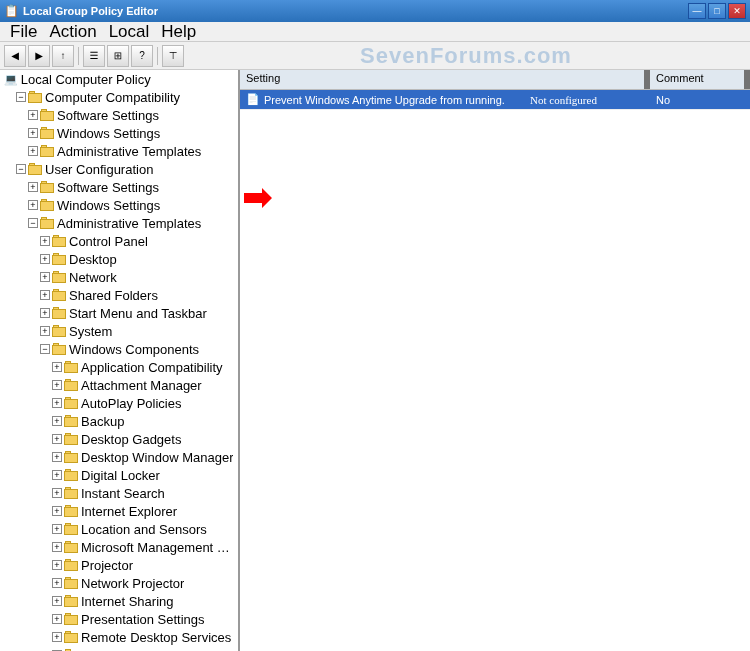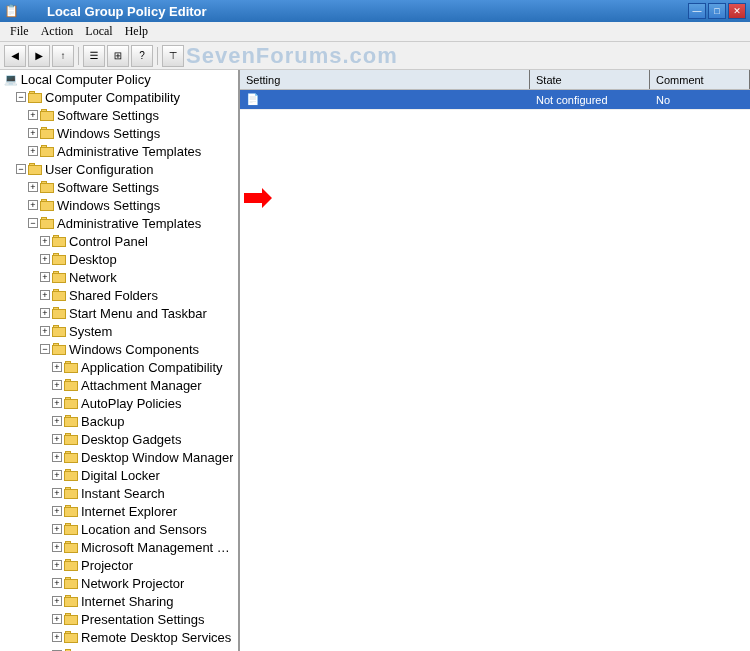--- a/index.html
+++ b/index.html
@@ -9,58 +9,58 @@
     .title-bar {
       background: linear-gradient(to bottom, #4a90d9, #2a70b9);
       height: 22px;
       display: flex;
       align-items: center;
       justify-content: space-between;
       padding: 0 4px;
       color: white;
     }
     .title-bar-left { display: flex; align-items: center; gap: 4px; }
-    .title-bar-text { font-size: 13px; font-weight: bold; margin-left: 24px; }
+    .title-bar-text { font-size: 11px; font-weight: bold; }
     .title-bar-controls { display: flex; gap: 2px; }
     .title-btn {
       width: 18px; height: 16px; background: linear-gradient(to bottom, #5a9fe0, #3a7fd0);
       border: 1px solid #1a50a0; color: white; font-size: 9px;
       display: flex; align-items: center; justify-content: center; cursor: pointer;
     }
     .title-btn.close { background: linear-gradient(to bottom, #e05050, #c03030); }
     
     
     .menu-bar {
       background: #f0f0f0;
       border-bottom: 1px solid #ccc;
       height: 20px;
       display: flex;
       align-items: center;
       padding: 0 4px;
     }
-    .menu-item { padding: 2px 6px; font-size: 12px; cursor: pointer; font-family: Liberation Serif, serif; }
+    .menu-item { padding: 2px 6px; font-size: 17px; cursor: pointer; }
 
     
     .toolbar {
       background: #f0f0f0;
       border-bottom: 1px solid #ccc;
       height: 28px;
       display: flex;
       align-items: center;
       padding: 0 4px;
       gap: 2px;
     }
     .toolbar-btn {
       width: 22px; height: 22px; background: linear-gradient(to bottom, #fff, #ddd);
       border: 1px solid #bbb; display: flex; align-items: center; justify-content: center;
       font-size: 10px; cursor: pointer;
     }
     .toolbar-separator { width: 1px; height: 18px; background: #bbb; margin: 0 2px; }
     .watermark {
-      flex: 1; font-size: 22px; font-weight: bold;
+      flex: 1; text-align: center; font-size: 22px; font-weight: bold;
       color: rgba(100,150,200,0.4); letter-spacing: 1px;
     }
 
     
     .tree-panel {
       width: 240px;
       min-width: 240px;
       background: white;
       border-right: 2px solid #999;
       overflow-y: auto;
@@ -98,42 +98,41 @@
     }
     .right-header {
       display: flex;
       background: #e0e8f0;
       border-bottom: 1px solid #bbb;
       height: 20px;
     }
     .col-header {
       padding: 2px 6px;
       font-size: 11px;
-      border-right: 1px solid #737373;
-      display: flex;
-      align-items: center;
+      border-right: 6px solid #737373;
+      display: flex;
       cursor: pointer;
     }
     .col-setting { flex: 1; }
     .col-state { width: 120px; }
     .col-comment { width: 100px; }
 
     .right-content { flex: 1; overflow-y: auto; }
     .table-row {
       display: flex;
       align-items: center;
       height: 20px;
       border-bottom: 1px solid #eee;
       cursor: pointer;
     }
     .table-row.selected-row { background: #316ac5; color: white; }
     .cell { padding: 2px 6px; font-size: 11px; overflow: hidden; text-overflow: ellipsis; white-space: nowrap; }
     .cell-setting { flex: 1; display: flex; align-items: center; gap: 4px; }
-    .cell-state { width: 120px; }
-    .cell-comment { width: 100px; }
+    .cell-state { width: 120px; font-family: Liberation Serif, serif; }
+    .cell-comment { width: 100px; margin-left: 6px; }
     .setting-icon { width: 14px; height: 14px; background: #f0f0a0; border: 1px solid #c0c030; flex-shrink: 0; display: flex; align-items: center; justify-content: center; font-size: 8px; }
 
     .panel-wrapper {
       display: flex;
       flex: 1;
       overflow: hidden;
       position: relative;
     }
   </style>
 </head>
@@ -432,31 +431,29 @@
           <div class="folder-tab"></div>
         </div>
         <span class="tree-label">RSS Feeds</span>
       </div>
     </div>
   <div class="right-panel">
     <div class="right-header">
       <div class="col-header col-setting">
         <span>Setting</span>
       </div>
-      <div class="col-header col-state">
-        <span>State</span>
-      </div>
       <div class="col-header col-comment">
         <span>Comment</span>
       </div>
     </div>
     <div class="right-content" id="right-content">
     <div class="table-row selected-row">
           <div class="cell cell-setting">
             <div class="setting-icon" style="background: none; border: none; font-size: 11px;">📄</div>
+            <span>Prevent Windows Anytime Upgrade from running.</span>
           </div>
           <div class="cell cell-state">Not configured</div>
           <div class="cell cell-comment">No</div>
         </div>
       </div>
   </div>
 <div style="position: absolute; left: 244px; top: 118px; z-index: 20;"><svg width="28" height="20" viewBox="0 0 28 20">
         <polygon points="0,5 18,5 18,0 28,10 18,20 18,15 0,15" fill="red"></polygon>
       </svg></div>
   </div>

